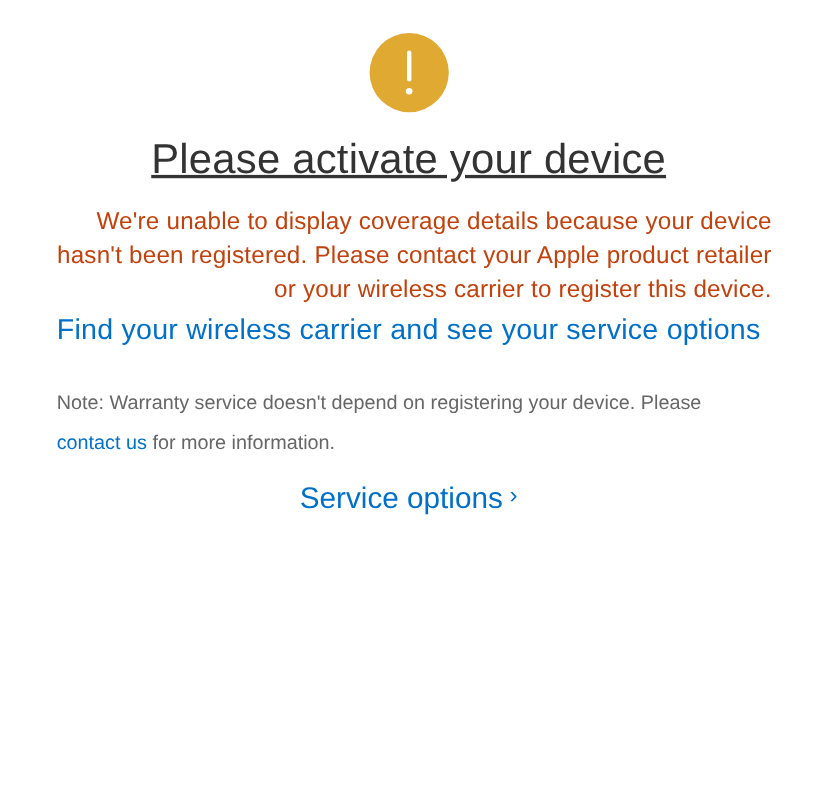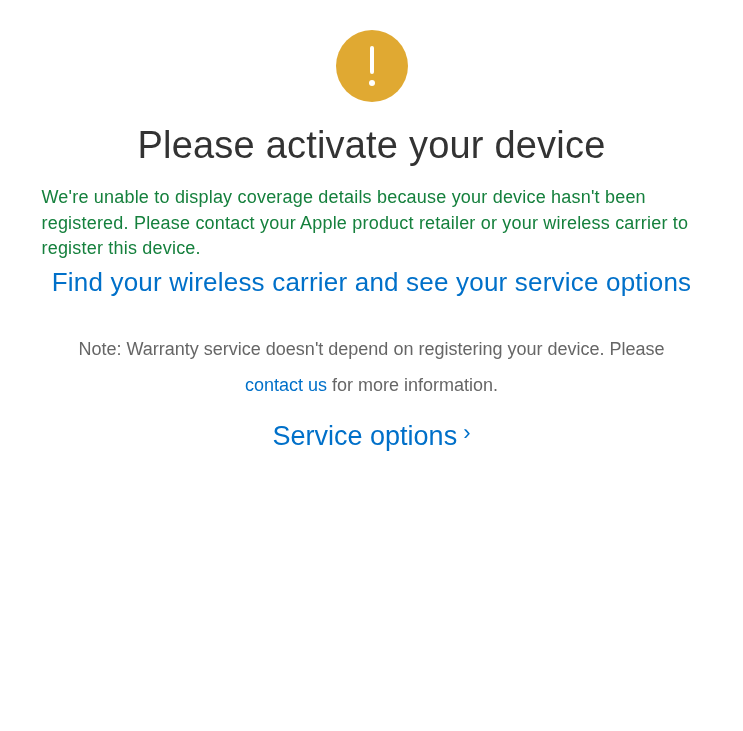--- a/index.html
+++ b/index.html
@@ -31,47 +31,48 @@
     .alert-icon svg {
       width: 10px;
       height: 44px;
     }
     .heading {
       font-size: 38px;
       font-weight: 200;
       color: #333333;
       margin-bottom: 18px;
       letter-spacing: 0.2px;
+      text-decoration: underline;
     }
     .body-text {
-      font-size: 18px;
+      font-size: 22px;
       font-weight: 300;
-      color: #15803d;
-      text-align: left;
+      color: #c2410c;
+      text-align: right;
       line-height: 1.42;
       max-width: 660px;
       letter-spacing: 0.2px;
     }
     .link-primary {
       font-size: 26px;
       font-weight: 300;
       color: #0070c9;
       text-align: right;
       line-height: 1.42;
       cursor: pointer;
       margin-top: 2px;
       max-width: 640px;
       letter-spacing: 0.2px;
     }
     .note-block {
       margin-top: 30px;
       font-size: 18px;
       font-weight: 300;
       color: #666666;
-      text-align: center;
+      text-align: left;
       line-height: 2.0;
       max-width: 640px;
     }
     .note-link {
       color: #0070c9;
       cursor: pointer;
     }
     .service-options {
       margin-top: 18px;
       font-size: 27px;

